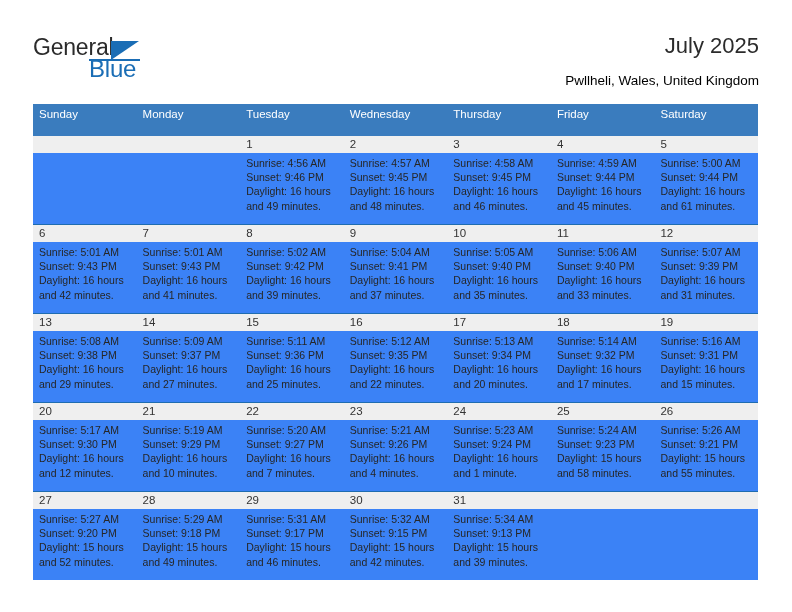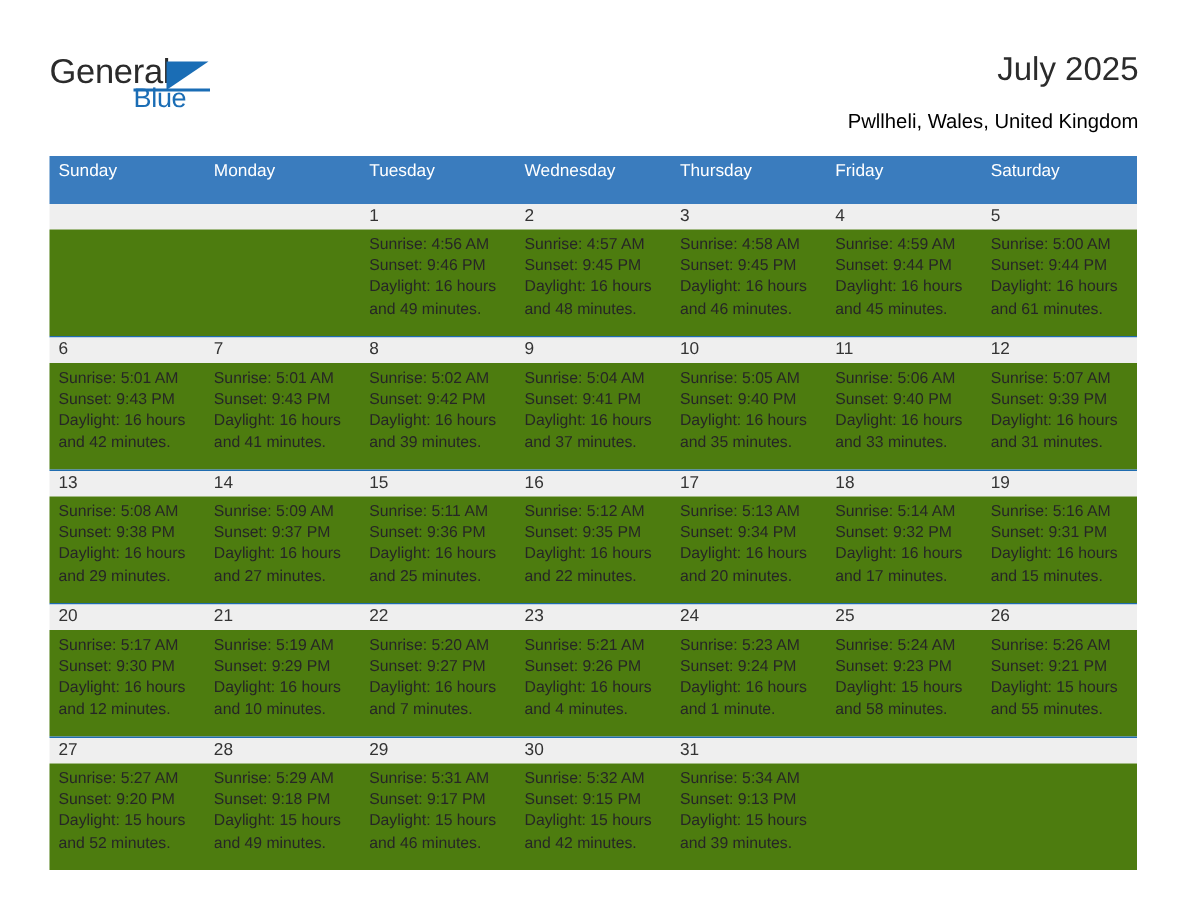--- a/index.html
+++ b/index.html
@@ -58,21 +58,21 @@
     border-bottom: 19px solid transparent;
     vertical-align: -5px;
     margin-left: -2px;
   }
   .logo-row2 {
     position: relative;
     margin-top: -5px;
     padding-left: 56px;
   }
   .logo-blue {
-    font-size: 18px;
+    font-size: 24px;
     color: #1a6db5;
     letter-spacing: -0.2px;
   }
   .logo-underline {
     position: absolute;
     left: 56px;
     top: 25px;
     width: 51px;
     height: 2px;
     background: #1a6db5;
@@ -129,21 +129,21 @@
     border-top: none;
   }
 
   .week-numbers {
     display: flex;
     background: #efefef;
     height: 17px;
   }
   .week-body {
     display: flex;
-    background: #4d7c0f;
+    background: #3b82f6;
     height: 71px;
   }
 
   .daynum {
     flex: 1 1 0;
     font-size: 11.5px;
     line-height: 17px;
     color: #333333;
     padding-left: 6px;
     box-sizing: border-box;

